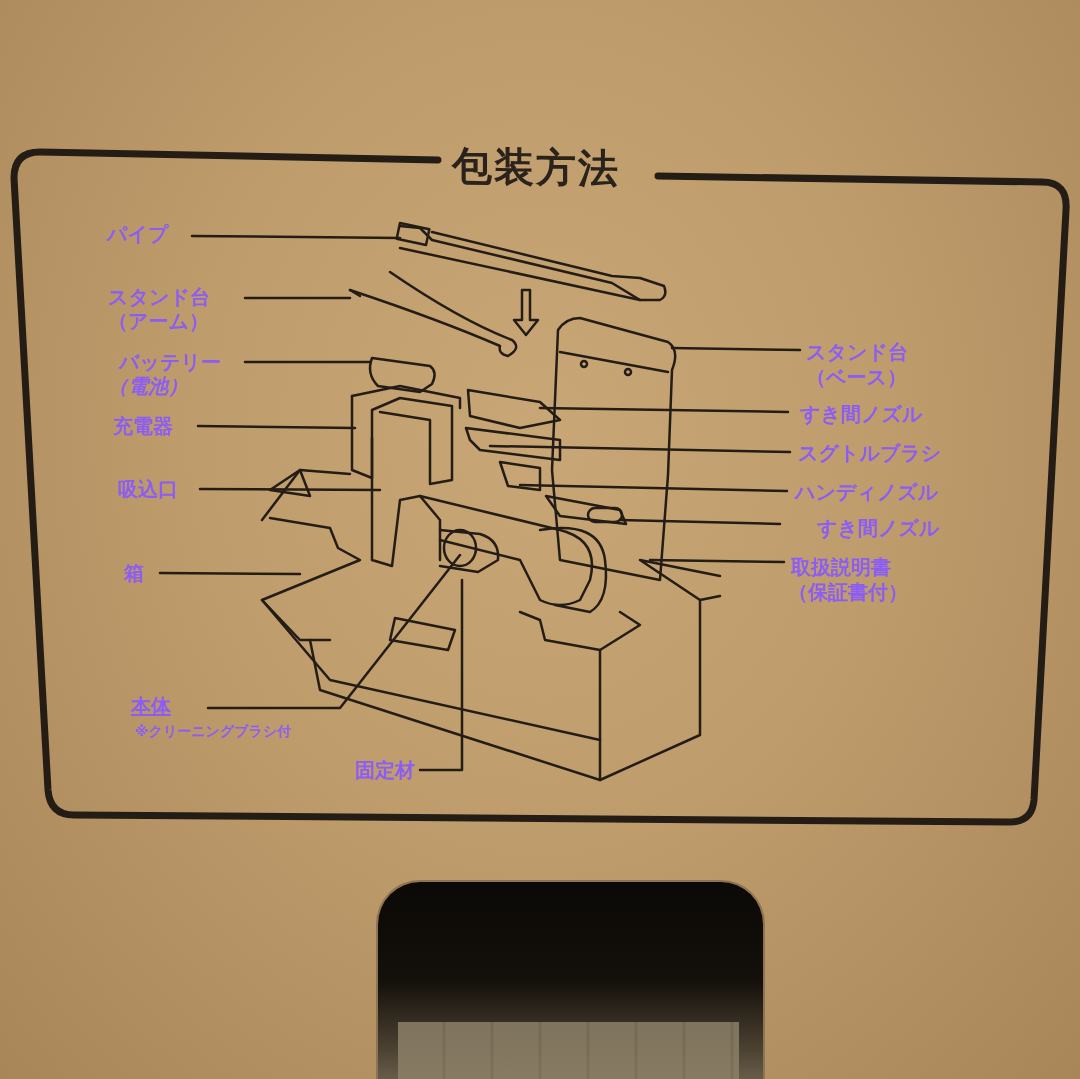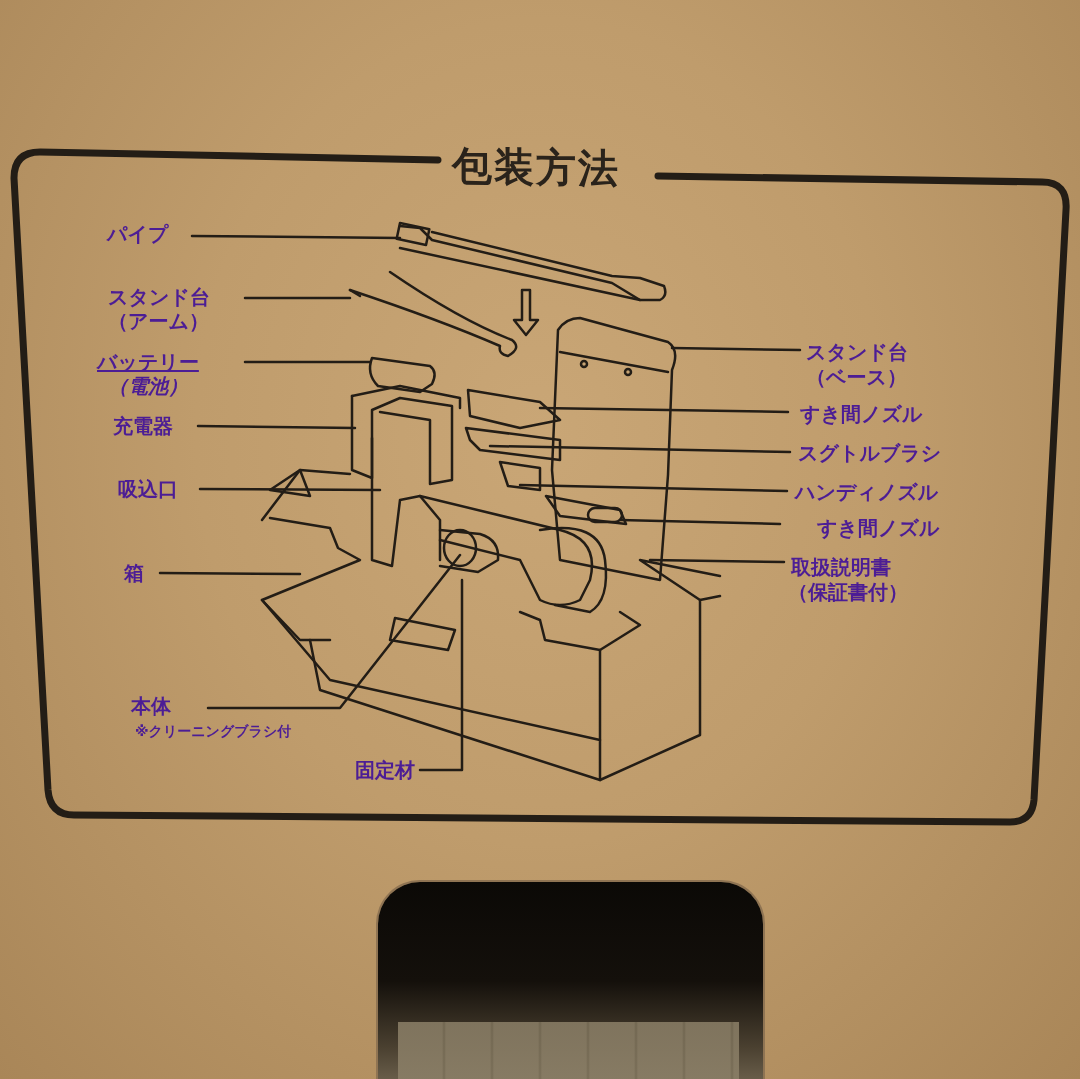--- a/index.html
+++ b/index.html
@@ -1,21 +1,21 @@
 <!DOCTYPE html>
 <html><head>
 <meta charset="utf-8">
 <style>
   html,body{margin:0;padding:0;}
   body{width:1080px;height:1079px;overflow:hidden;position:relative;
     background: radial-gradient(ellipse at 50% 40%, #c9a676 0%, #bf9c6c 45%, #a98658 100%);
     font-family:"DejaVu Sans","Liberation Sans",sans-serif;}
   .frame{position:absolute;left:0;top:0;width:1080px;height:1079px;}
   .title{position:absolute;left:452px;top:140px;font-size:40px;font-weight:bold;color:#2a231b;letter-spacing:2px;transform:skewY(1deg);}
-  .label{position:absolute;color:#4c1d95;font-weight:bold;font-size:20px;line-height:24px;white-space:nowrap;}
+  .label{position:absolute;color:#8b5cf6;font-weight:bold;font-size:20px;line-height:24px;white-space:nowrap;}
   .label.small{font-size:14px;line-height:18px;}
   .cutout{position:absolute;left:378px;top:882px;width:385px;height:220px;border-radius:42px 42px 0 0;
     background:linear-gradient(#0b0906 0%, #14100b 45%, #4a4030 75%, #7d715b 100%);
     box-shadow:0 0 0 2px #8f7453;}
   .cutout .inner{position:absolute;left:20px;right:24px;bottom:0;height:80px;
     background:repeating-linear-gradient(90deg,#8c8068 0px,#8c8068 44px,#7a6f58 46px,#8c8068 48px);opacity:.85;}
 </style>
 </head>
 <body>
 
@@ -84,26 +84,26 @@
       <path d="M300 470 L270 490 L310 496 L300 470"></path>
     </g>
   </g>
 </svg>
 
 <div class="title">包装方法</div>
 
 <div class="label" style="left:107px;top:222px;">パイプ</div>
 <div class="label" style="left:108px;top:285px;">スタンド台</div>
 <div class="label" style="left:108px;top:309px;">（アーム）</div>
-<div class="label" style="left:97px;top:350px;text-decoration:underline;">バッテリー</div>
+<div class="label" style="left:119px;top:350px;">バッテリー</div>
 <div class="label" style="left:108px;top:374px;font-style:italic;">（電池）</div>
 <div class="label" style="left:113px;top:414px;">充電器</div>
 <div class="label" style="left:118px;top:477px;">吸込口</div>
 <div class="label" style="left:124px;top:561px;">箱</div>
-<div class="label" style="left:131px;top:694px;">本体</div>
+<div class="label" style="left:131px;top:694px;text-decoration:underline;">本体</div>
 <div class="label small" style="left:135px;top:722px;text-align:center;">※クリーニングブラシ付</div>
 <div class="label" style="left:355px;top:758px;">固定材</div>
 
 <div class="label" style="left:806px;top:340px;">スタンド台</div>
 <div class="label" style="left:806px;top:365px;">（ベース）</div>
 <div class="label" style="left:800px;top:402px;">すき間ノズル</div>
 <div class="label" style="left:798px;top:441px;">スグトルブラシ</div>
 <div class="label" style="left:795px;top:480px;">ハンディノズル</div>
 <div class="label" style="left:793px;top:516px;margin-left:24px;">すき間ノズル</div>
 <div class="label" style="left:791px;top:555px;">取扱説明書</div>

